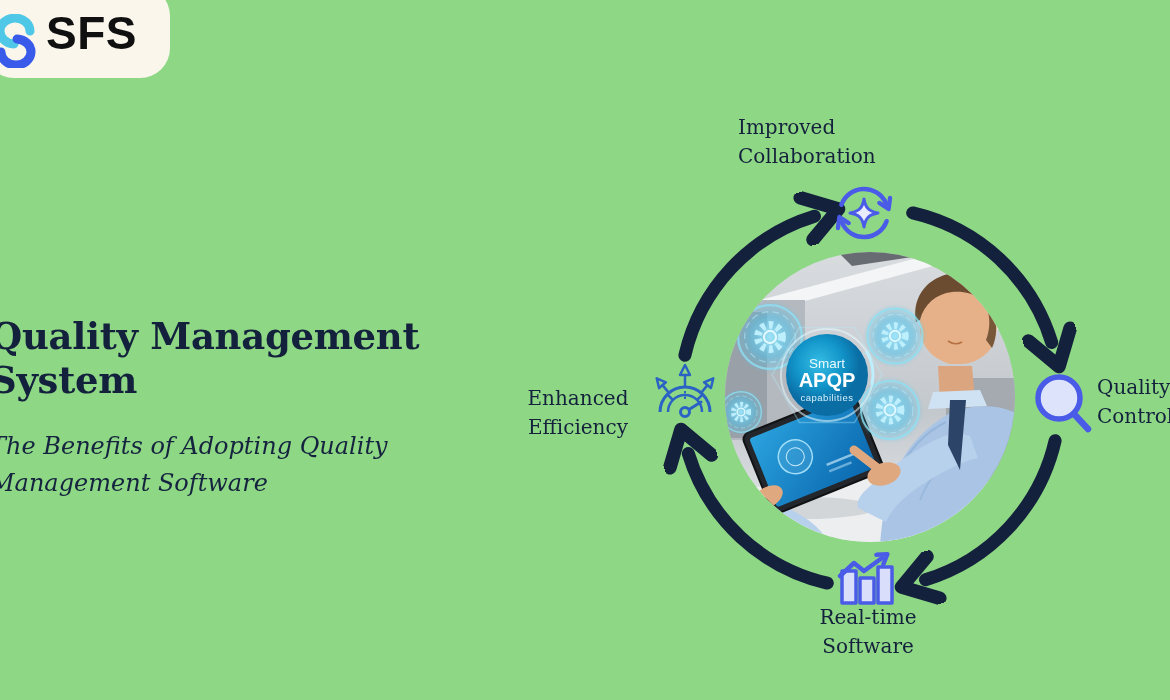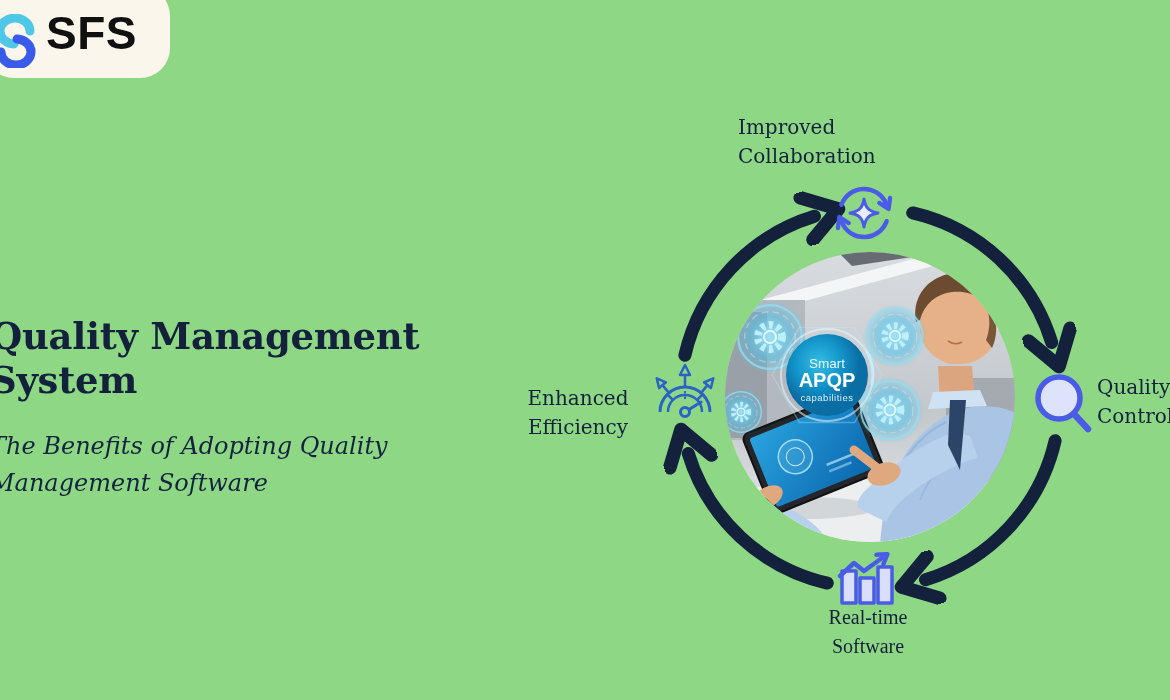--- a/index.html
+++ b/index.html
@@ -27,21 +27,21 @@
   }
   .hero .sub{
     margin-top:26px;font-style:italic;font-size:24px;line-height:37px;color:#15233F;
   }
   
   .cyc-label{
     position:absolute;color:#14213C;font-size:20px;line-height:29px;
   }
   .lbl-top{left:738px;top:113px;width:240px;}
   .lbl-right{left:1097px;top:373px;width:80px;text-align:left;}
-  .lbl-bottom{left:748px;top:603px;width:240px;text-align:center;font-family:Liberation Serif, serif;}
+  .lbl-bottom{left:748px;top:603px;width:240px;text-align:center;}
   .lbl-left{left:518px;top:361px;width:120px;text-align:center;margin-top:23px;}
   .diagram{position:absolute;left:0;top:0;}
 </style>
 </head>
 <body>
 
 <div class="stage">
 
   <svg class="diagram" width="1170" height="700" viewBox="0 0 1170 700">
     <defs>

